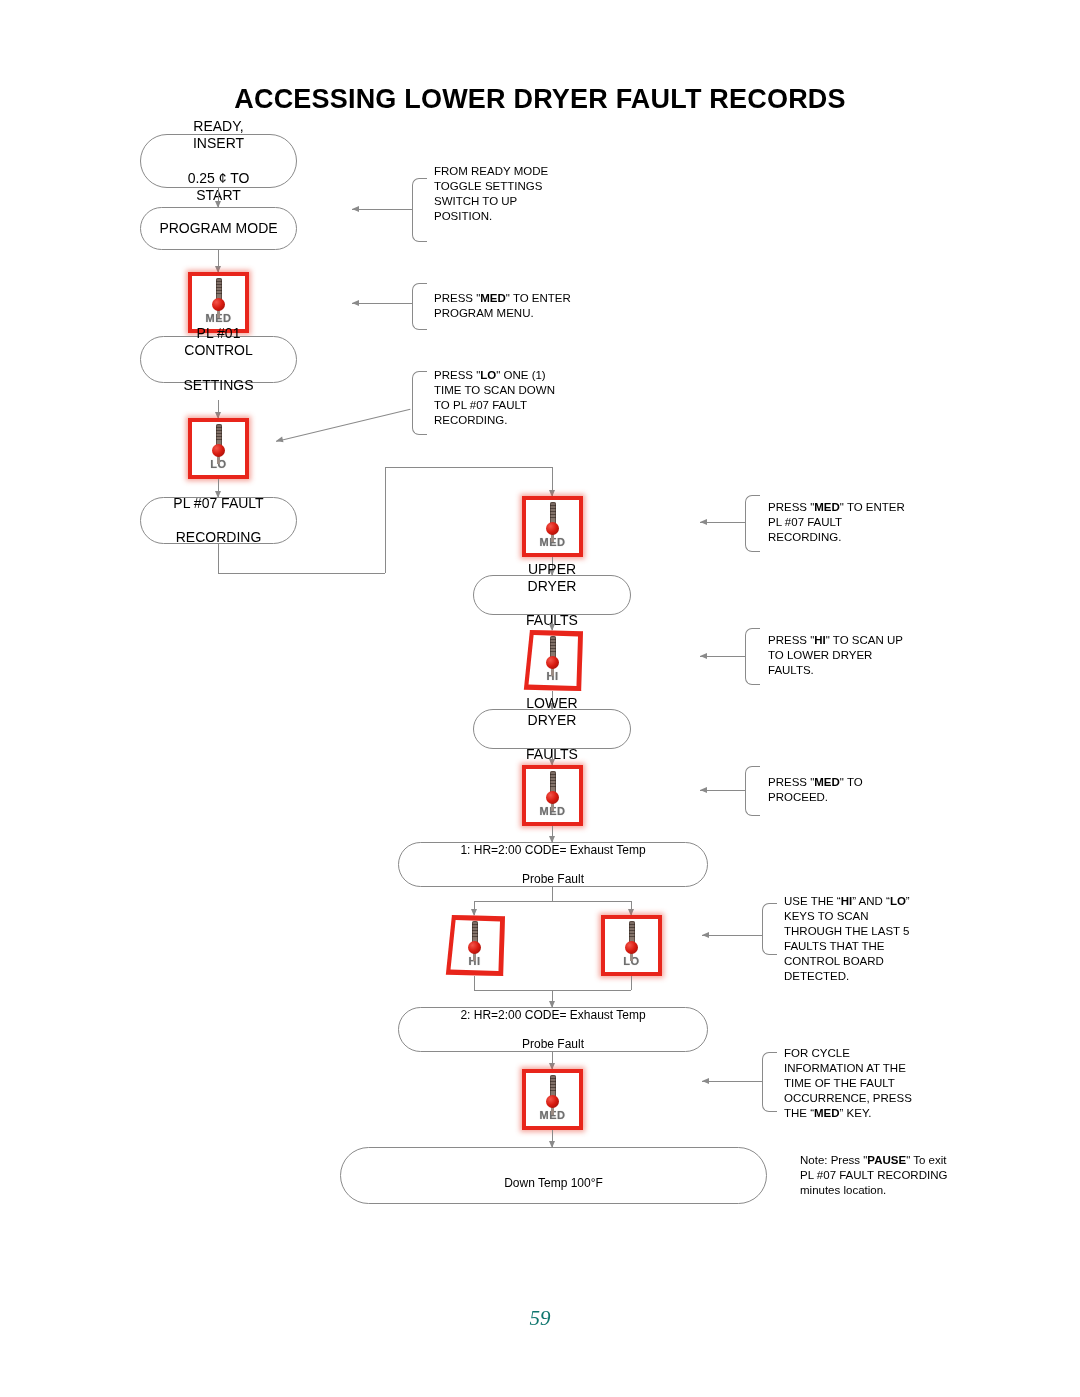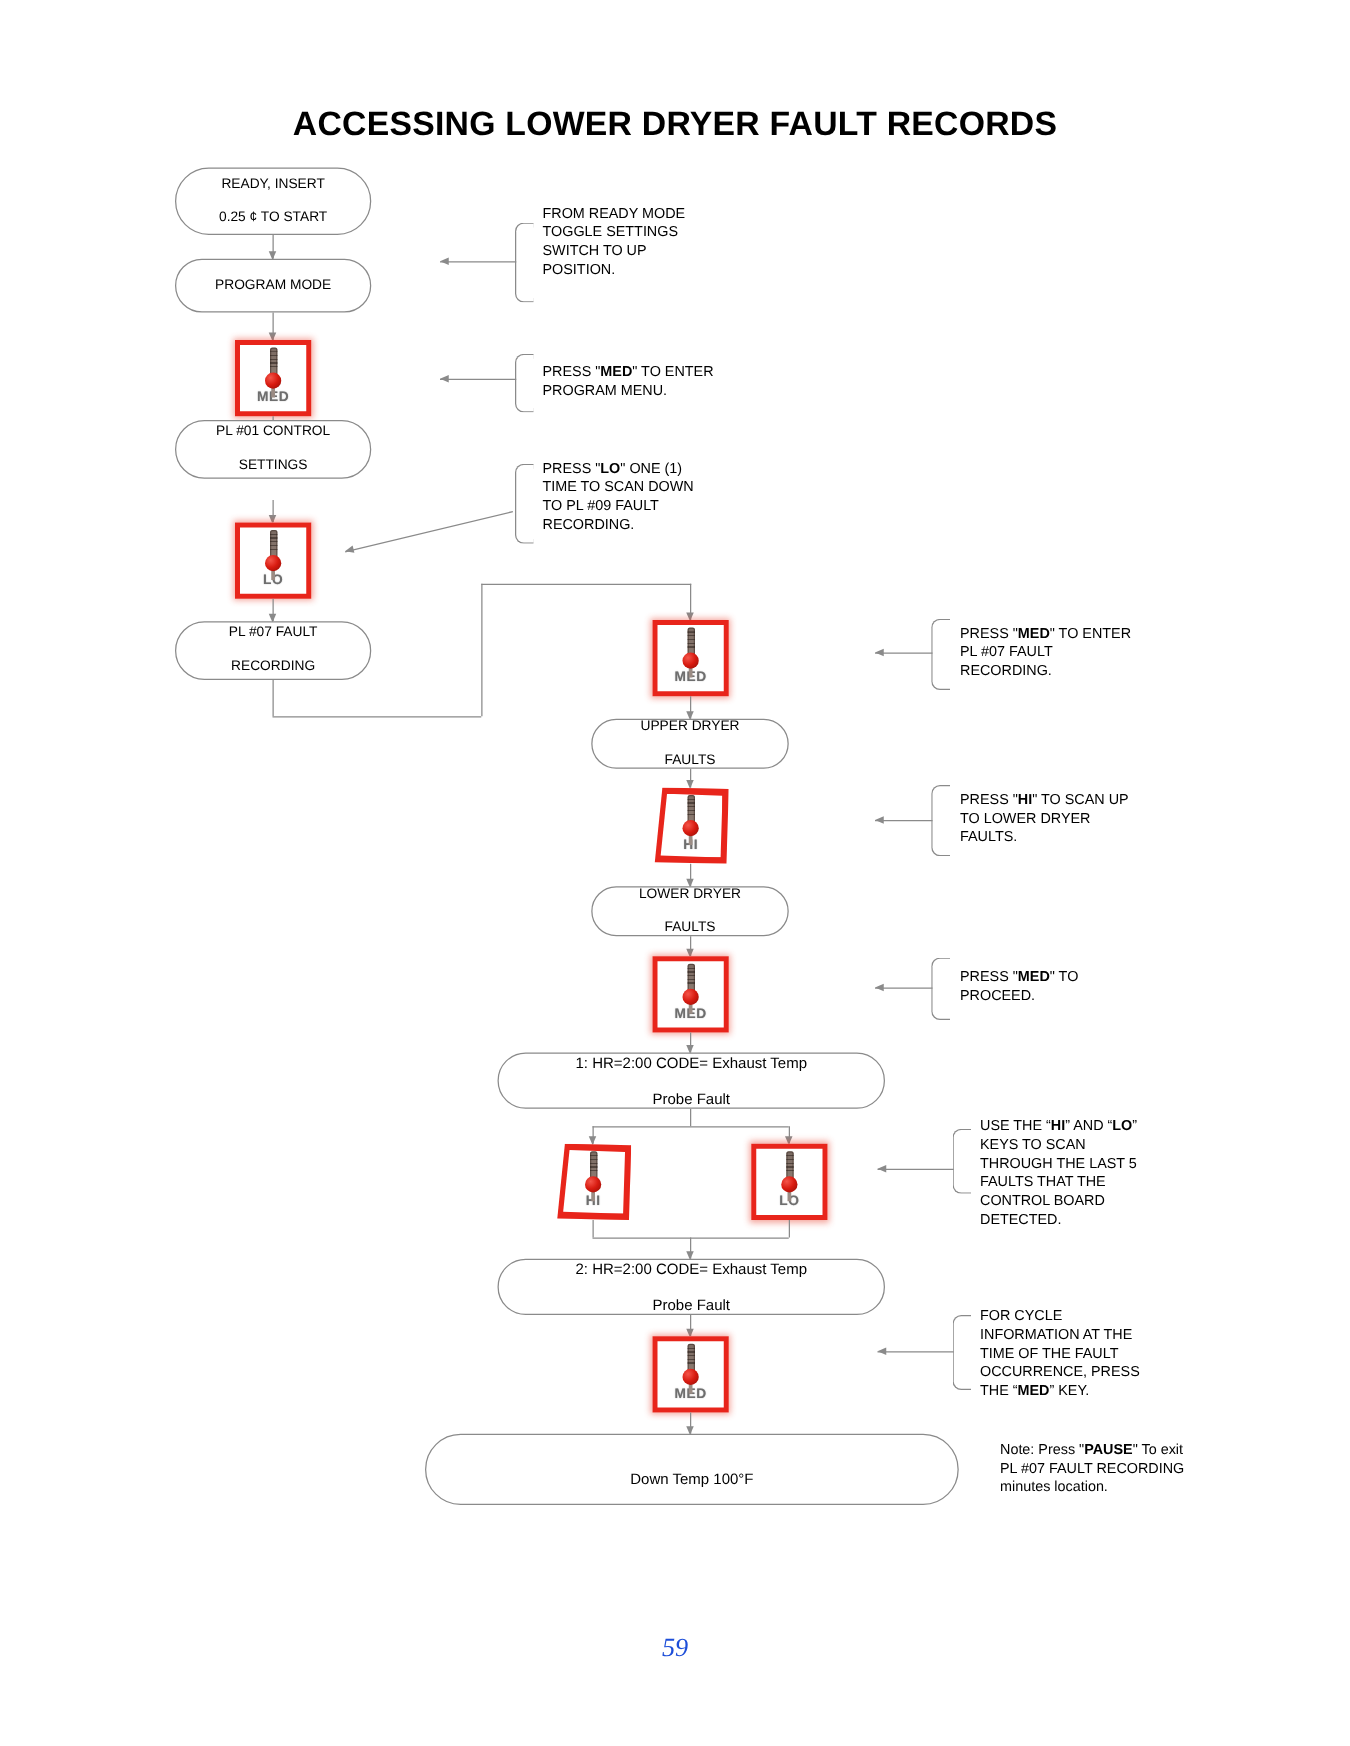--- a/index.html
+++ b/index.html
@@ -16,21 +16,21 @@
   }
 
   
   .node{
     position:absolute;box-sizing:border-box;
     border:1px solid #8a8a8a;border-radius:999px;background:#fff;
     display:flex;align-items:center;justify-content:center;
     text-align:center;line-height:1.22;
   }
   .node span{display:block;padding:0 14px;}
-  .node.caps{font-size:11px;}
+  .node.caps{font-size:14px;}
   .node.mixed{font-size:12px;}
 
   
   .key{position:absolute;width:61px;height:61px;}
   .key .frame{
     position:absolute;inset:0;
     border:4px solid #e8251b;background:#fff;
     box-shadow:0 0 5px 2px rgba(232,60,40,.45);
   }
   
@@ -100,21 +100,21 @@
   .varr{position:absolute;width:1px;background:#8a8a8a;}
   .varr::after{
     content:"";position:absolute;left:-3.5px;bottom:-1px;
     width:0;height:0;border-left:3.5px solid transparent;
     border-right:3.5px solid transparent;border-top:7px solid #8a8a8a;
   }
 
   
   #page-number{
     position:absolute;left:0;top:1306px;width:1080px;text-align:center;
-    font-family:"Liberation Serif", serif;font-size:21px;font-style:italic;color:#1d4ed8;
+    font-family:"Liberation Serif", serif;font-size:21px;font-style:italic;color:#0f766e;
   }
 </style>
 </head>
 <body>
 
 <div class="page">
 
   <div id="page-title">ACCESSING LOWER DRYER FAULT RECORDS</div>
 
   <div class="node caps" style="left:140px;top:134px;width:157px;height:54px;">
@@ -292,21 +292,21 @@
   <div class="note" style="left:434px;top:291px;width:190px;">
     <div><span>PRESS "</span><b>MED</b><span>" TO ENTER</span></div>
     <div>PROGRAM MENU.</div>
   </div>
 
   <div class="brace" style="left:412px;top:371px;width:14px;height:62px;"></div>
   <div class="diag" style="left:276px;top:441px;width:138px;transform:rotate(-13.5deg);"></div>
   <div class="note" style="left:434px;top:368px;width:185px;">
     <div><span>PRESS "</span><b>LO</b><span>" ONE (1)</span></div>
     <div>TIME TO SCAN DOWN</div>
-    <div>TO PL #09 FAULT</div>
+    <div>TO PL #07 FAULT</div>
     <div>RECORDING.</div>
   </div>
 
   <div class="brace" style="left:745px;top:495px;width:14px;height:55px;"></div>
   <div class="arrow" style="left:700px;top:522px;width:46px;"></div>
   <div class="note" style="left:768px;top:500px;width:195px;">
     <div><span>PRESS "</span><b>MED</b><span>" TO ENTER</span></div>
     <div>PL #07 FAULT</div>
     <div>RECORDING.</div>
   </div>

